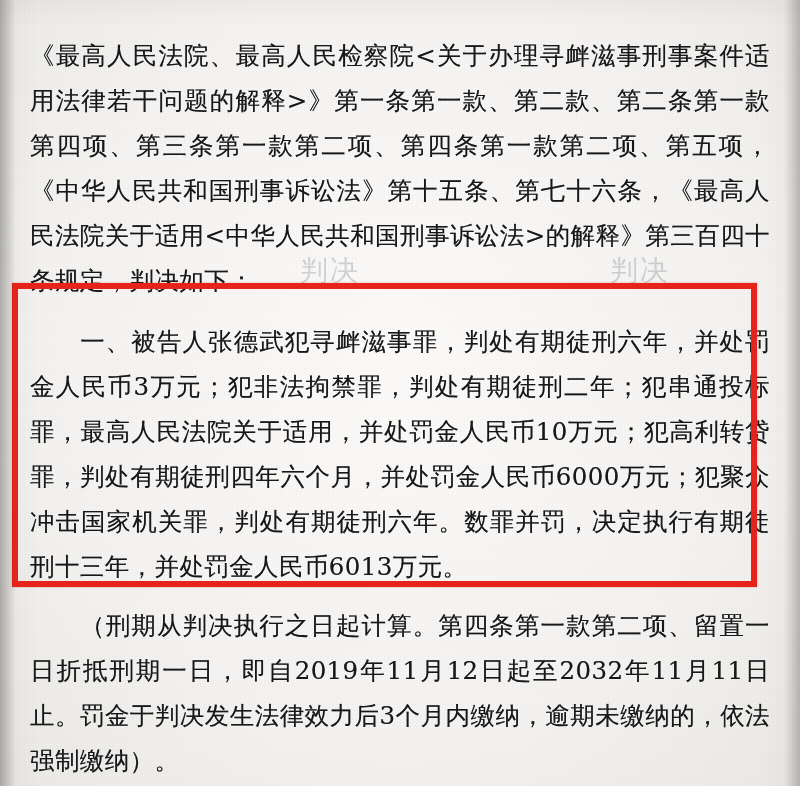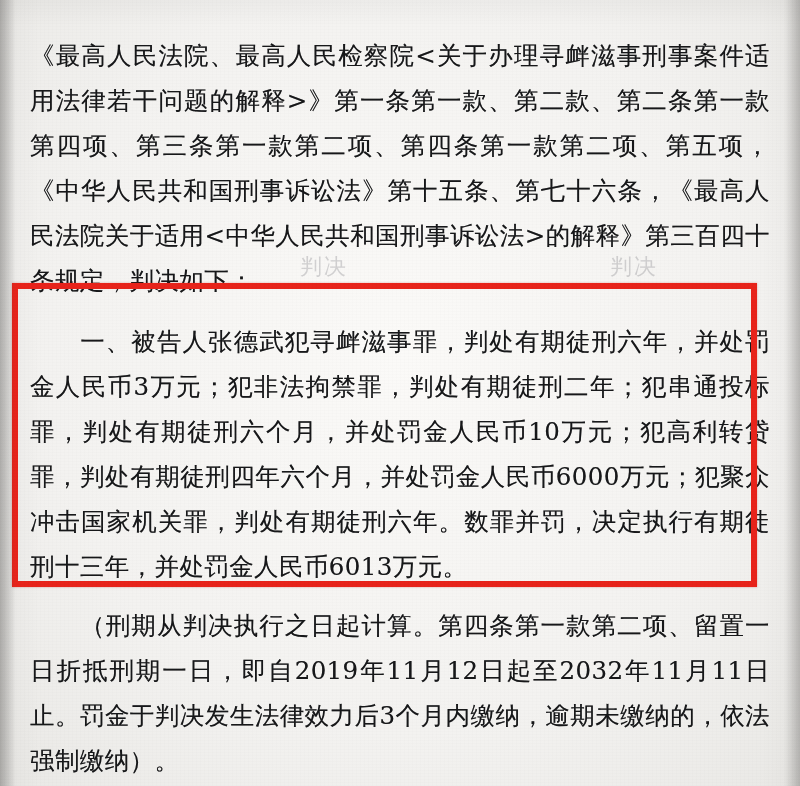--- a/index.html
+++ b/index.html
@@ -91,21 +91,21 @@
     border: 6px solid #e8241b;
     box-sizing: border-box;
     pointer-events: none;
     box-shadow: 0 0 2px rgba(180,20,10,.35);
   }
 
   
   .ghost {
     position: absolute;
     color: rgba(120,120,125,0.30);
-    font-size: 22px;
+    font-size: 28px;
     letter-spacing: 2px;
     font-family: "DejaVu Serif", "Liberation Serif", serif;
     pointer-events: none;
     user-select: none;
   }
   #ghost-1 { left: 300px; top: 252px; }
   #ghost-2 { left: 610px; top: 252px; }
 
   
   .scan-edge {
@@ -122,21 +122,21 @@
 <body>
 
 <div id="page">
 
   <div id="paper-texture"></div>
 
   <div id="doc-body">
 
     <p class="para" id="para-top">《最高人民法院、最高人民检察院&lt;关于办理寻衅滋事刑事案件适用法律若干问题的解释&gt;》第一条第一款、第二款、第二条第一款第四项、第三条第一款第二项、第四条第一款第二项、第五项，《中华人民共和国刑事诉讼法》第十五条、第七十六条，《最高人民法院关于适用&lt;中华人民共和国刑事诉讼法&gt;的解释》第三百四十条规定，判决如下：</p>
 
-    <p class="para indent" id="para-verdict">一、被告人张德武犯寻衅滋事罪，判处有期徒刑六年，并处罚金人民币3万元；犯非法拘禁罪，判处有期徒刑二年；犯串通投标罪，判处有期徒刑六个月，并处罚金人民币10万元；犯高利转贷罪，判处有期徒刑四年六个月，并处罚金人民币6000万元；犯聚众冲击国家机关罪，判处有期徒刑六年。数罪并罚，决定执行有期徒刑十三年，并处罚金人民币6013万元。</p>
+    <p class="para indent" id="para-verdict">一、被告人张德武犯寻衅滋事罪，判处有期徒刑六年，并处罚金人民币3万元；犯非法拘禁罪，判处有期徒刑二年；犯串通投标罪，最高人民法院关于适用，并处罚金人民币10万元；犯高利转贷罪，判处有期徒刑四年六个月，并处罚金人民币6000万元；犯聚众冲击国家机关罪，判处有期徒刑六年。数罪并罚，决定执行有期徒刑十三年，并处罚金人民币6013万元。</p>
 
     <p class="para indent" id="para-term">（刑期从判决执行之日起计算。第四条第一款第二项、留置一日折抵刑期一日，即自2019年11月12日起至2032年11月11日止。罚金于判决发生法律效力后3个月内缴纳，逾期未缴纳的，依法强制缴纳）。</p>
 
     <p class="para indent clipped" id="para-next">二、被告人张水市犯寻衅滋事罪，判处有期徒刑二年三个月，</p>
 
   </div>
 
   <span class="ghost" id="ghost-1">判决</span>
   <span class="ghost" id="ghost-2">判决</span>
 

